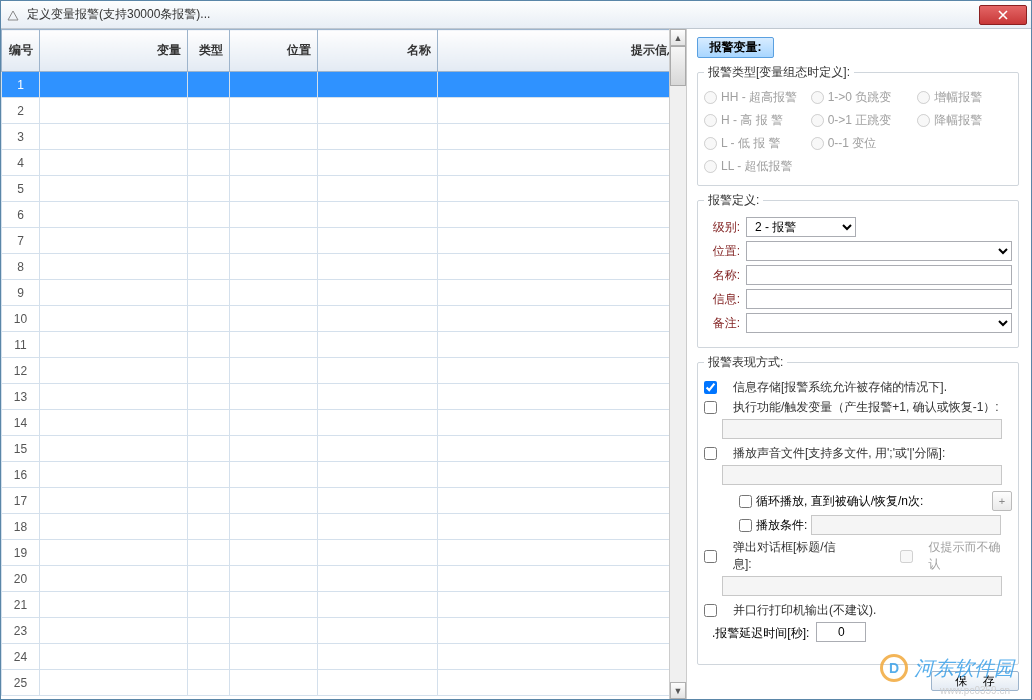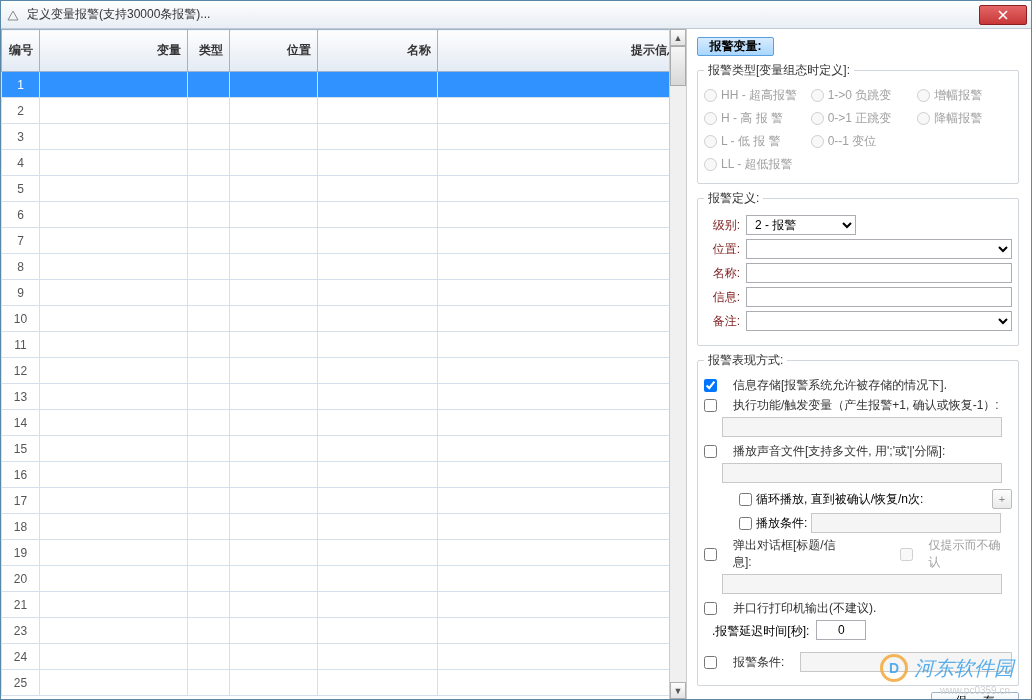--- a/index.html
+++ b/index.html
@@ -402,25 +402,20 @@
         <div class="chkrow">
             <input type="checkbox" style="">
             <span class="txt">并口行打印机输出(不建议).</span>
           </div>
 
         <div class="delayrow">
           <span>.报警延迟时间[秒]:</span>
           <input type="text" value="0" style="">
         </div>
 
-        <div class="chkrow">
-          <input type="checkbox" style="">
-          <span class="txt">报警条件:</span>
-          <input type="text" style="flex: 1 1 0%; height: 20px; border: 1px solid rgb(200, 200, 200); background: rgb(245, 245, 245); padding: 0px 4px; font-size: 12px;" disabled="">
-        </div>
       </fieldset>
 
       <button class="bottom-btn">保 存</button>
     </div>
   </div>
 
   <div class="watermark">
     <span class="wm-circle">D</span>
     <span>河东软件园</span>
   </div>

